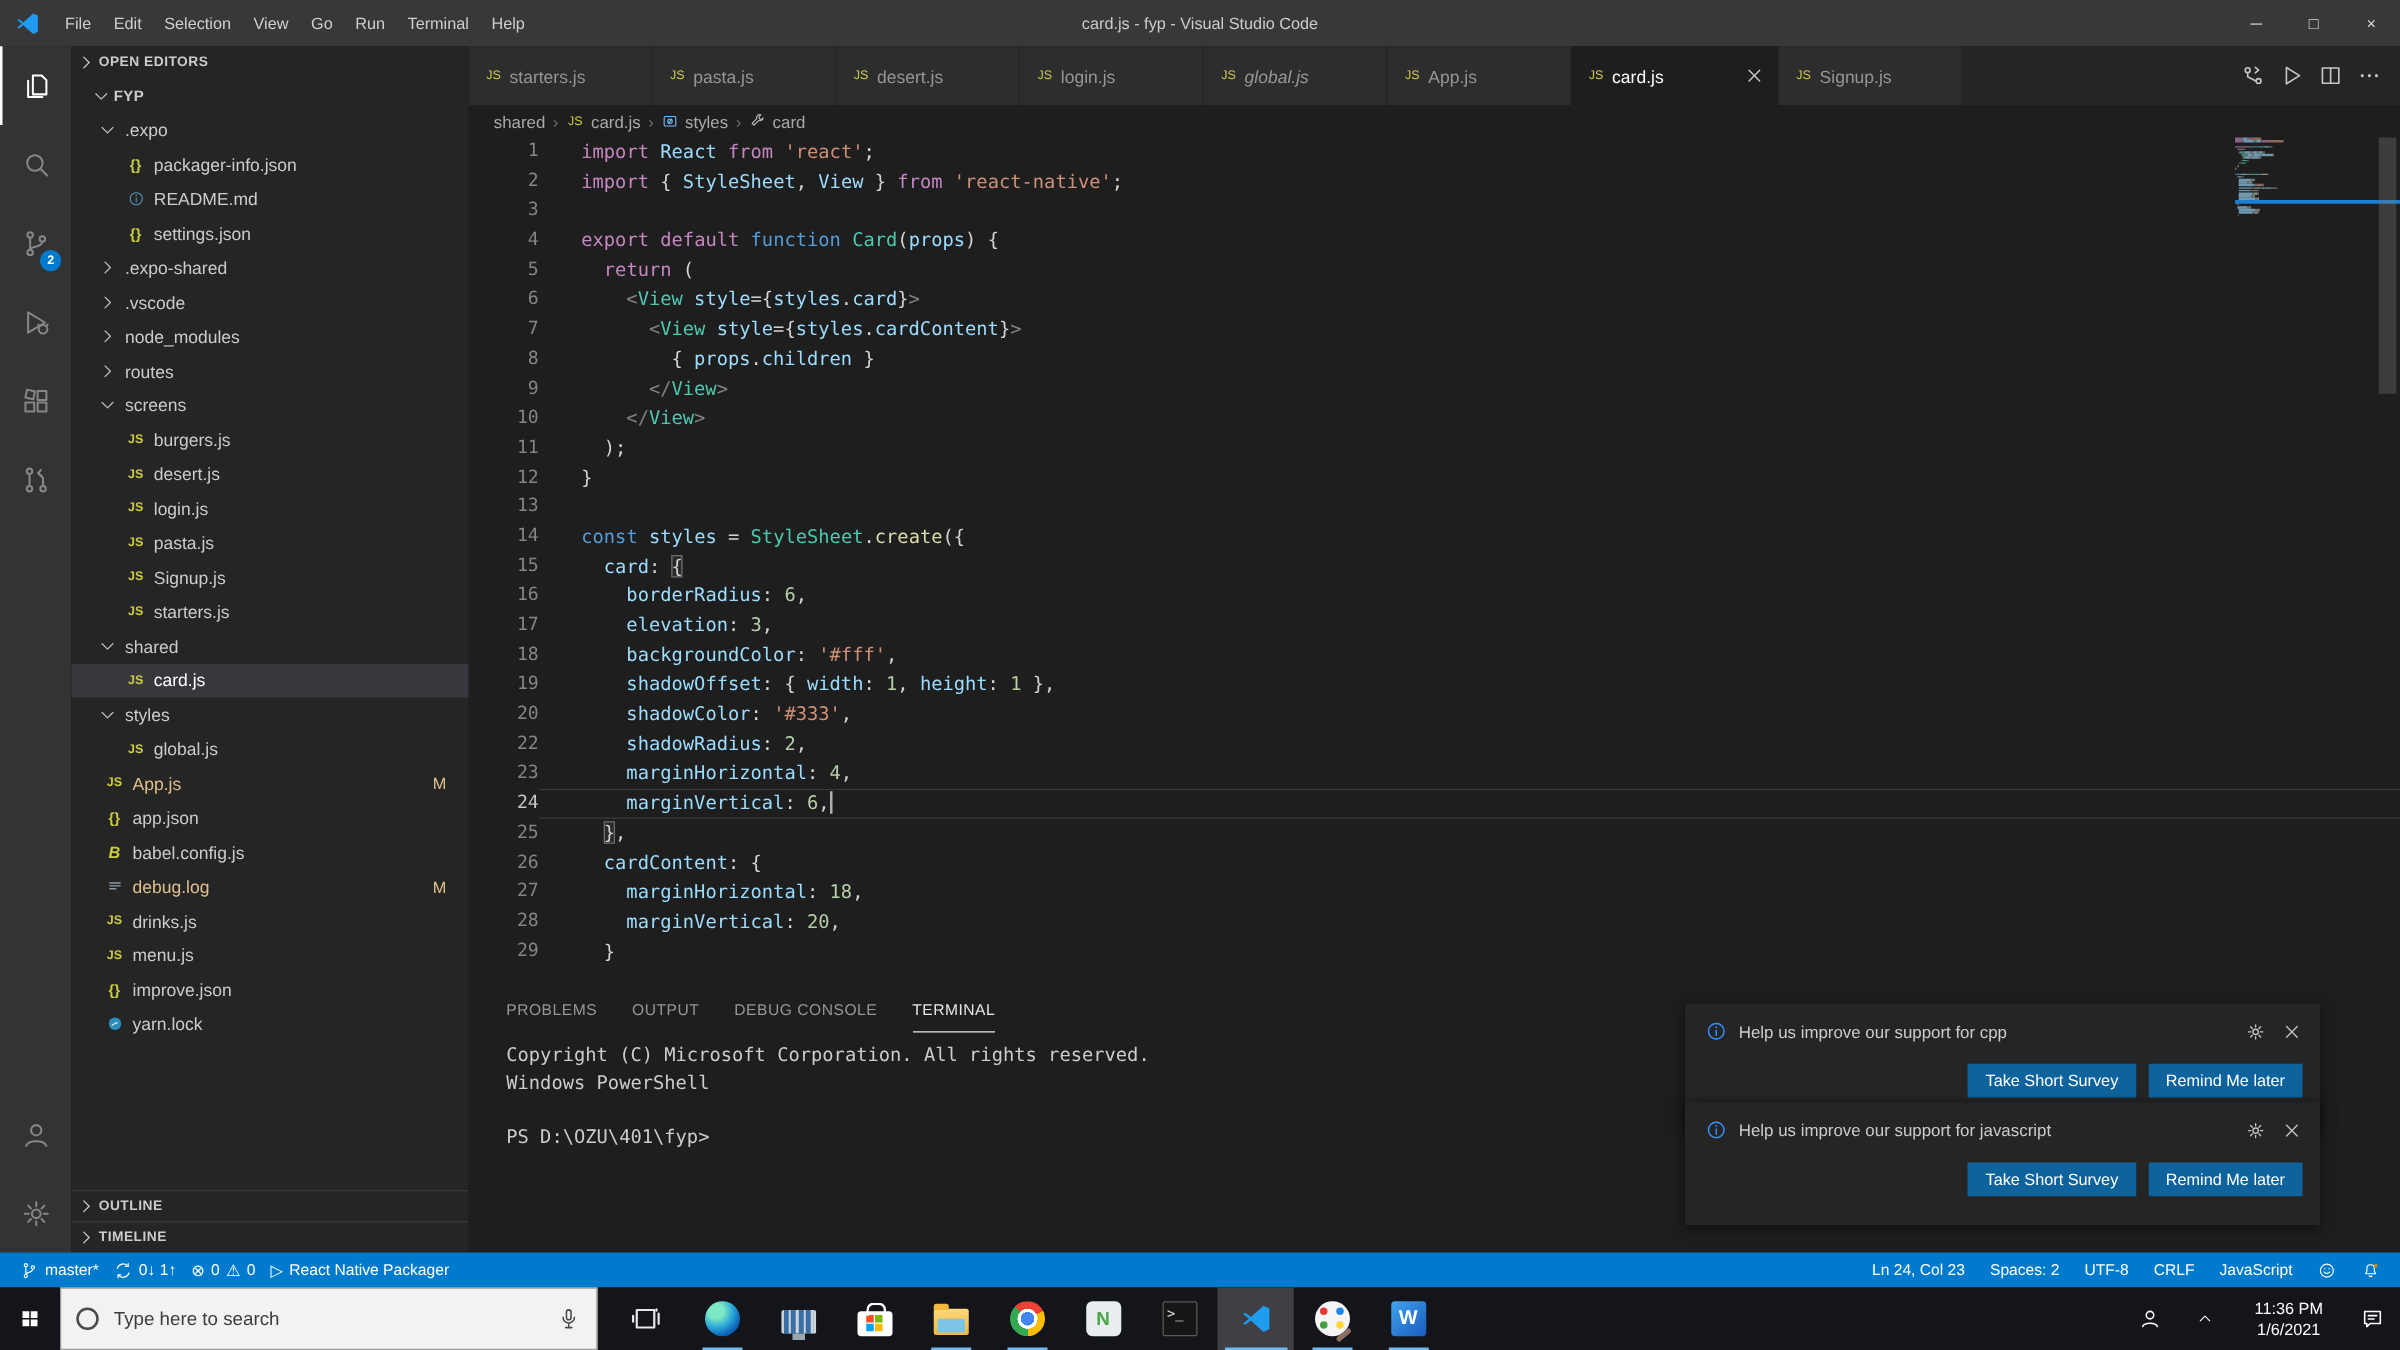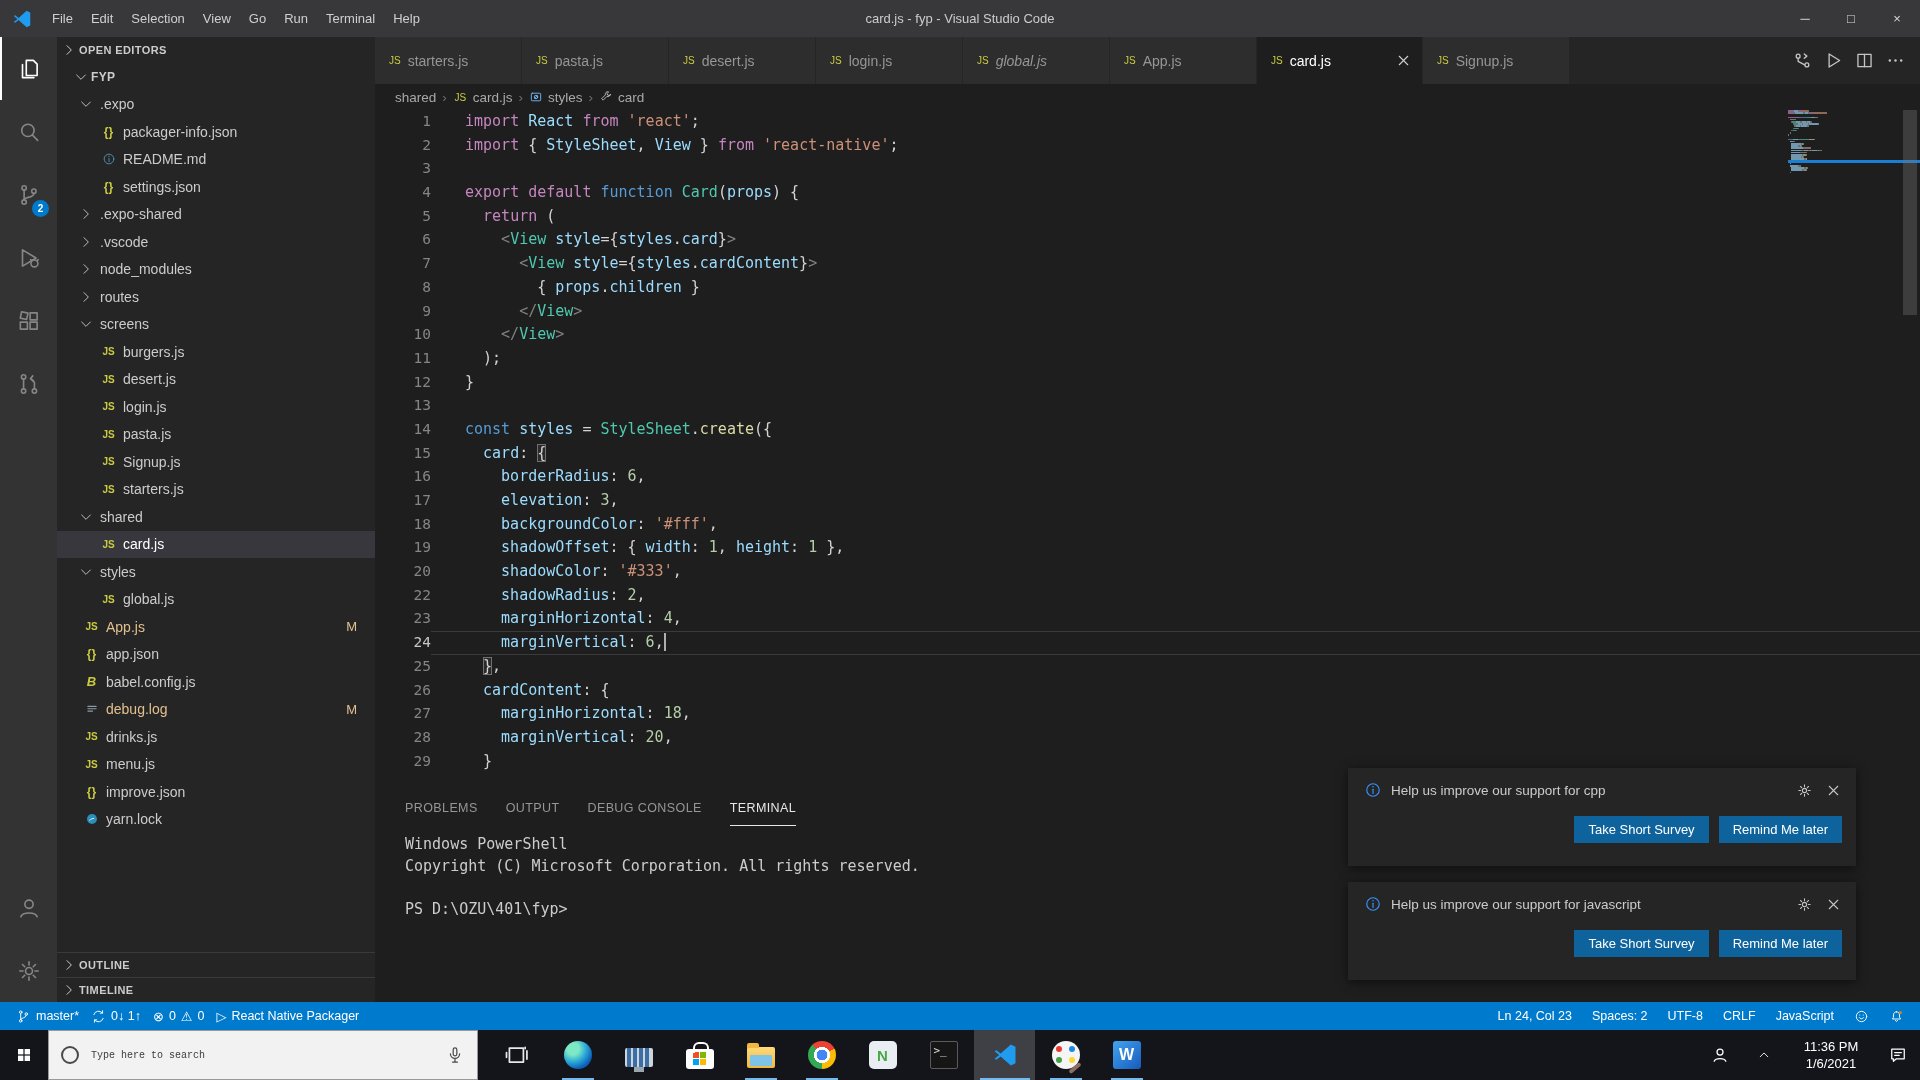--- a/index.html
+++ b/index.html
@@ -117,21 +117,21 @@
   .st-item .ico { width:15px; height:15px; }
   .st-glyph { font-size:13px; }
   #st-right { margin-left:auto; display:flex; align-items:center; gap:8px; }
 
   
   #taskbar { position:absolute; left:0; top:1030px; width:1920px; height:50px; background:#13151a; display:flex; align-items:stretch; }
   #start-btn { width:48px; display:flex; align-items:center; justify-content:center; color:#ffffff; }
   #start-btn .ico { width:18px; height:18px; }
   #search-box { width:430px; background:#f2f2f2; border:1px solid #9a9a9a; display:flex; align-items:center; padding:0 12px; gap:12px; }
   #cortana-ring { width:18px; height:18px; border:2.2px solid #4a4a4a; border-radius:50%; flex:none; }
-  #search-input { flex:1; border:none; background:transparent; outline:none; font-size:10px; color:#3c3c3c; font-family:Liberation Mono, monospace; }
+  #search-input { flex:1; border:none; background:transparent; outline:none; font-size:15px; color:#3c3c3c; font-family:Liberation Sans, sans-serif; }
   #search-input::placeholder { color:#3c3c3c; opacity:1; }
   #search-mic { width:20px; height:20px; color:#4a4a4a; flex:none; }
   #tb-icons { display:flex; margin-left:8px; }
   .tb-slot { width:61px; display:flex; align-items:center; justify-content:center; position:relative; }
   .tb-slot.run::after { content:""; position:absolute; bottom:0; left:50%; transform:translateX(-50%); width:32px; height:2.5px; background:#76b9ed; }
   .tb-slot.appactive { background:#3f3f46; }
   .tb-slot.appactive::after { width:50px; }
   .tbi { width:28px; height:28px; position:relative; }
   .tb-taskview { color:#e8e8e8; }
   .tb-edge { border-radius:50%; background:radial-gradient(circle at 32% 28%, #7de8c4 0 22%, #2aa7d8 48%, #0d62b8 72%, #0a4a9e 100%); }
@@ -778,31 +778,31 @@
     <div id="ed-scrollbar"></div>
 
     <div id="panel">
       <div id="panel-tabs">
           <span class="ptab">PROBLEMS</span>
           <span class="ptab">OUTPUT</span>
           <span class="ptab">DEBUG CONSOLE</span>
           <span class="ptab active">TERMINAL</span>
         </div>
       <div id="terminal">
+          <div class="term-line">Copyright (C) Microsoft Corporation. All rights reserved.</div>
           <div class="term-line">Windows PowerShell</div>
-          <div class="term-line">Copyright (C) Microsoft Corporation. All rights reserved.</div>
           <div class="term-line"></div>
           <div class="term-line">PS D:\OZU\401\fyp&gt;</div>
         </div>
     </div>
   </div>
 </div>
 
 <div id="toasts">
-    <div class="toast" style="top: 768px;">
+    <div class="toast" style="top: 803px;">
       <div class="toast-row">
         <span class="ico toast-info">
           <svg viewBox="0 0 24 24" fill="none" stroke="currentColor" stroke-width="1.5" stroke-linecap="round" stroke-linejoin="round">
             <circle cx="12" cy="12" r="8.3"></circle>
             <path d="M12 11v5.5"></path>
             <circle cx="12" cy="7.6" r="1" fill="currentColor" stroke="none"></circle>
           </svg>
         </span>
         <span class="toast-title">Help us improve our support for cpp</span>
         <span class="toast-acts">

